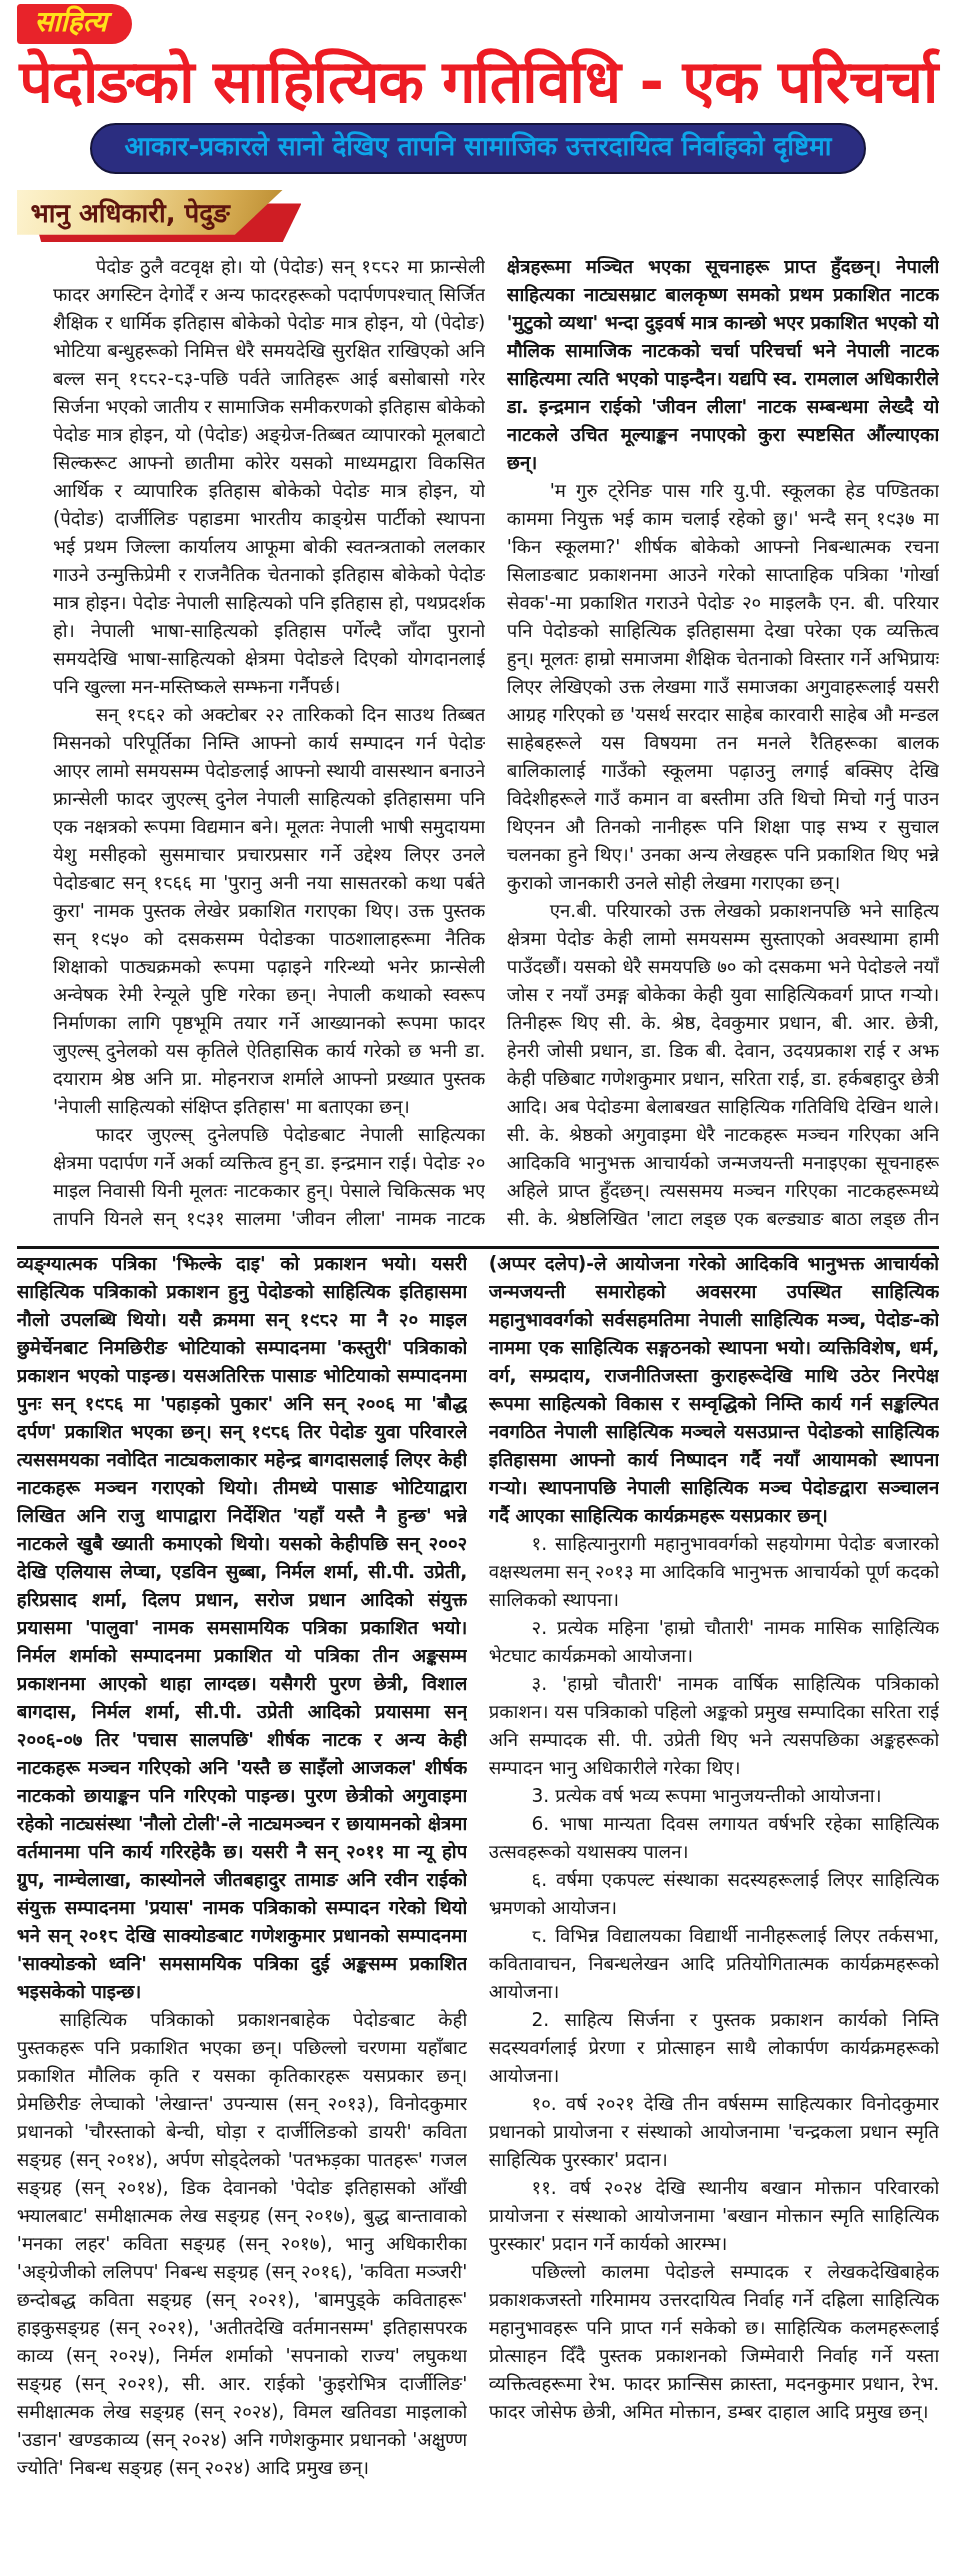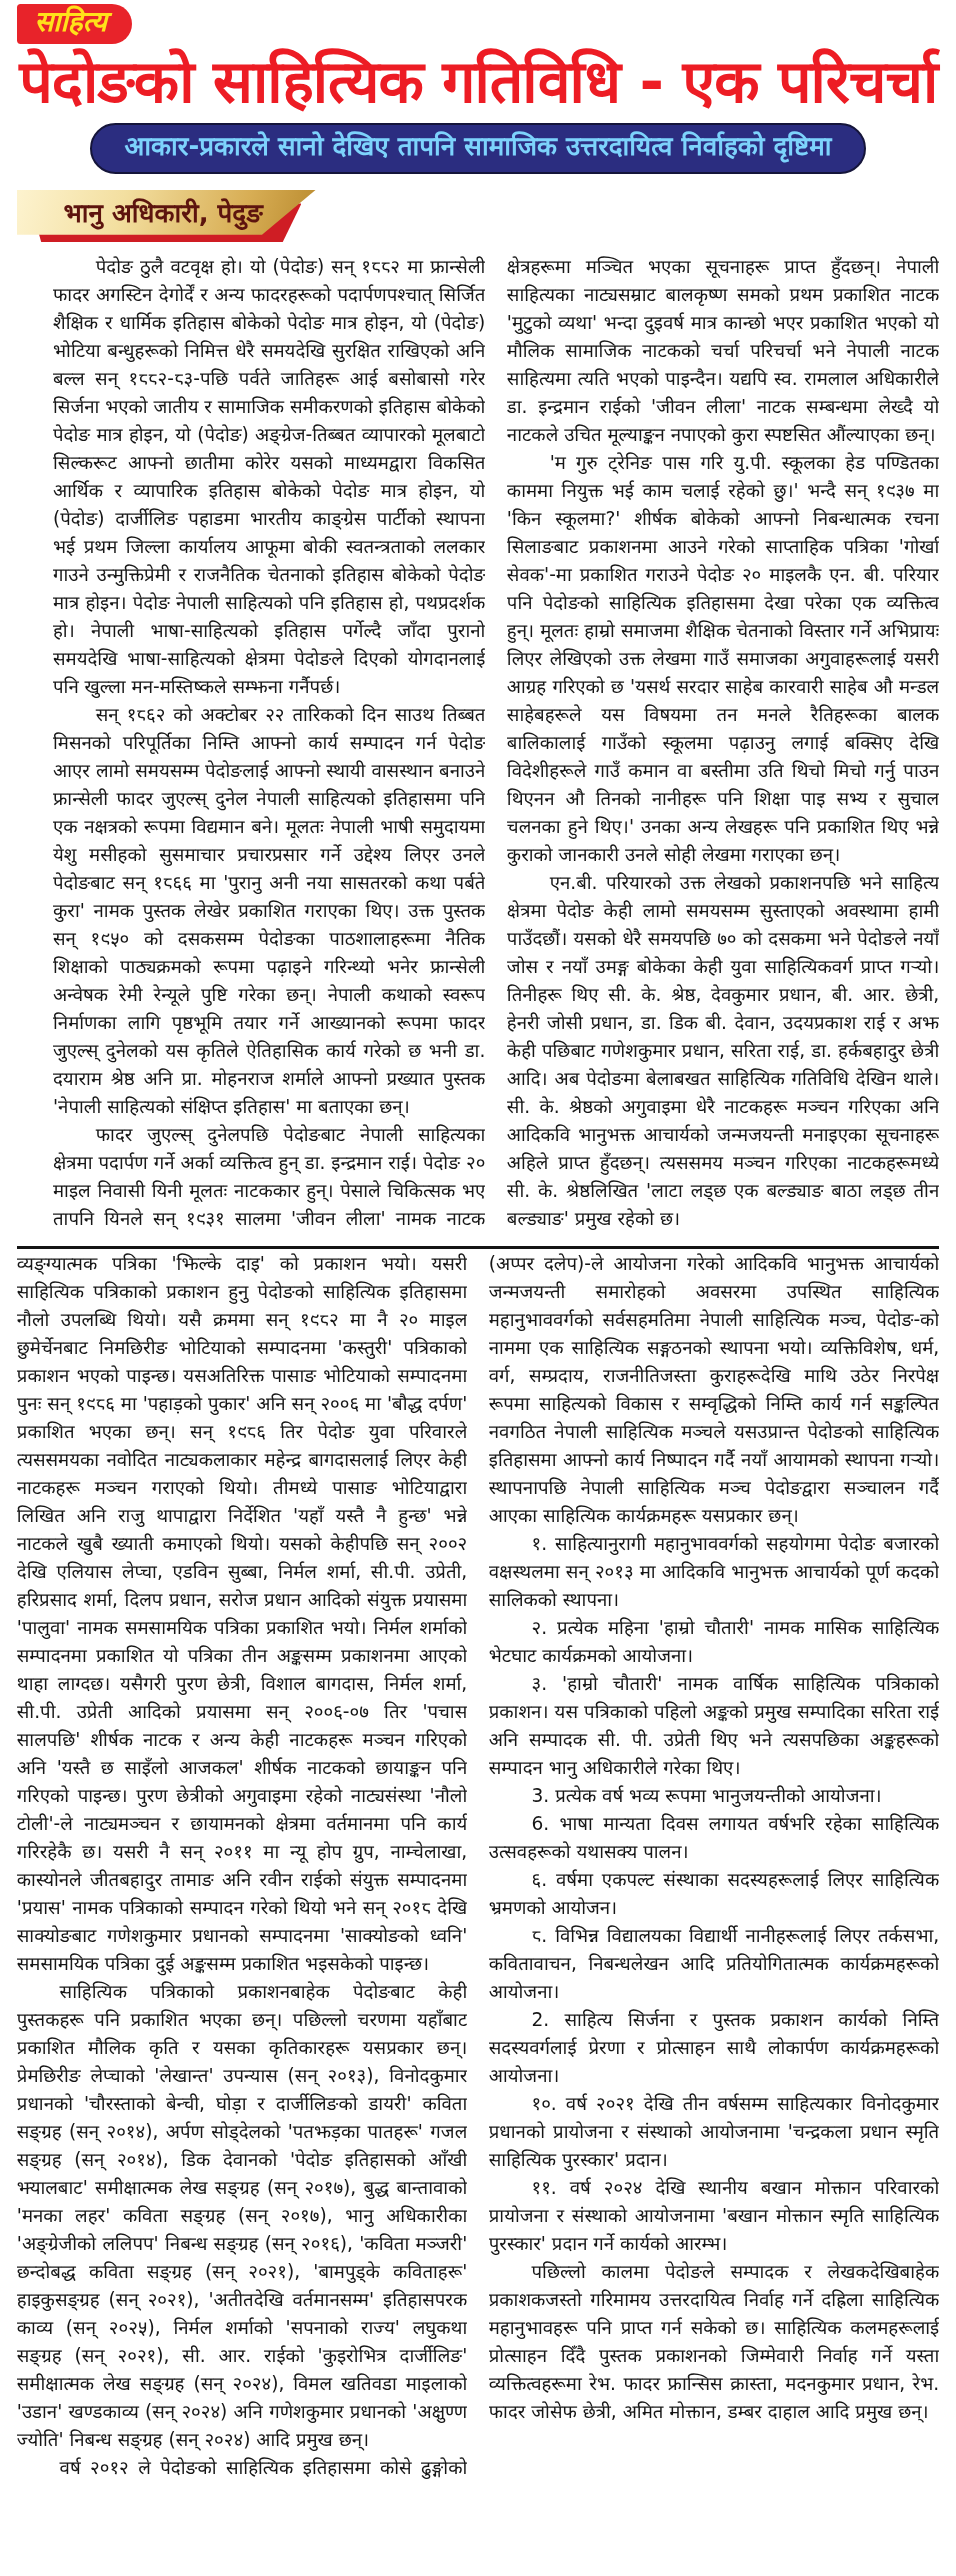--- a/index.html
+++ b/index.html
@@ -10,40 +10,40 @@
   .cat-tag{position:absolute;top:3.9px;left:7.8px;background:#e8232a;color:#ffe11a;
     font-size:28px;font-weight:bold;font-style:italic;padding:2.9px 25.4px 6.8px 17.6px;
     border-radius:3.9px 21.5px 21.5px 3.9px;line-height:1.1;}
 
   
   .headline{margin:51px 9.8px 5.9px 9.8px;text-align:right;color:#ed1c24;
     font-size:59px;font-weight:bold;line-height:1.05;letter-spacing:-1px;}
 
   
   .subtitle-wrap{text-align:center;margin:9.8px 0 3.9px 0;}
-  .subtitle{display:inline-block;background:#2b2d80;color:#7dd3fc;border:2px solid #15153a;
+  .subtitle{display:inline-block;background:#2b2d80;color:#0ea5e9;border:2px solid #15153a;
     border-radius:29px;padding:6.8px 33px 10.7px 33px;font-size:26px;font-weight:bold;line-height:1.15;}
 
   
   .byline-wrap{position:relative;width:293px;height:57px;margin:15.6px 0 5.9px 7.8px;}
   .byline-red{position:absolute;left:13.7px;top:13.7px;width:271px;height:39px;background:#cf1d24;
     -webkit-clip-path:polygon(0 0,100% 0,93% 100%,4% 100%);clip-path:polygon(0 0,100% 0,93% 100%,4% 100%);}
   .byline-gold{position:absolute;left:0;top:0;width:266px;height:45px;
     background:linear-gradient(105deg,#fdf3cf 0%,#f3dfa0 35%,#d8ae55 75%,#b98a2e 100%);
     -webkit-clip-path:polygon(0 0,100% 0,82% 100%,0 100%);clip-path:polygon(0 0,100% 0,82% 100%,0 100%);
-    display:flex;align-items:center;padding-left:33px;}
+    display:flex;align-items:center;}
   .byline-text{color:#5d140e;font-weight:bold;font-size:26px;padding-left:13.7px;white-space:nowrap;}
 
   
   .cols{display:flex;gap:21.5px;padding:0 7.8px;}
   .col{flex:1 1 0;overflow:hidden;text-align:justify;}
   .cols-top{height:982px;margin-top:2px;padding-left:44px;}
   .cols-bottom{height:1232px;margin-top:1px;}
   .para{margin:0;font-size:18.6px;line-height:28px;text-indent:2.3em;color:#161616;}
-  .para.cont{text-indent:0;}
+  .para.cont{text-indent:0;font-weight:bold;}
 
   .divider{height:2.9px;background:#141414;margin:11.7px 7.8px 0 7.8px;}
 </style>
 </head>
 <body>
 
 <div class="page">
 
   <div class="cat-tag">साहित्य</div>
 

